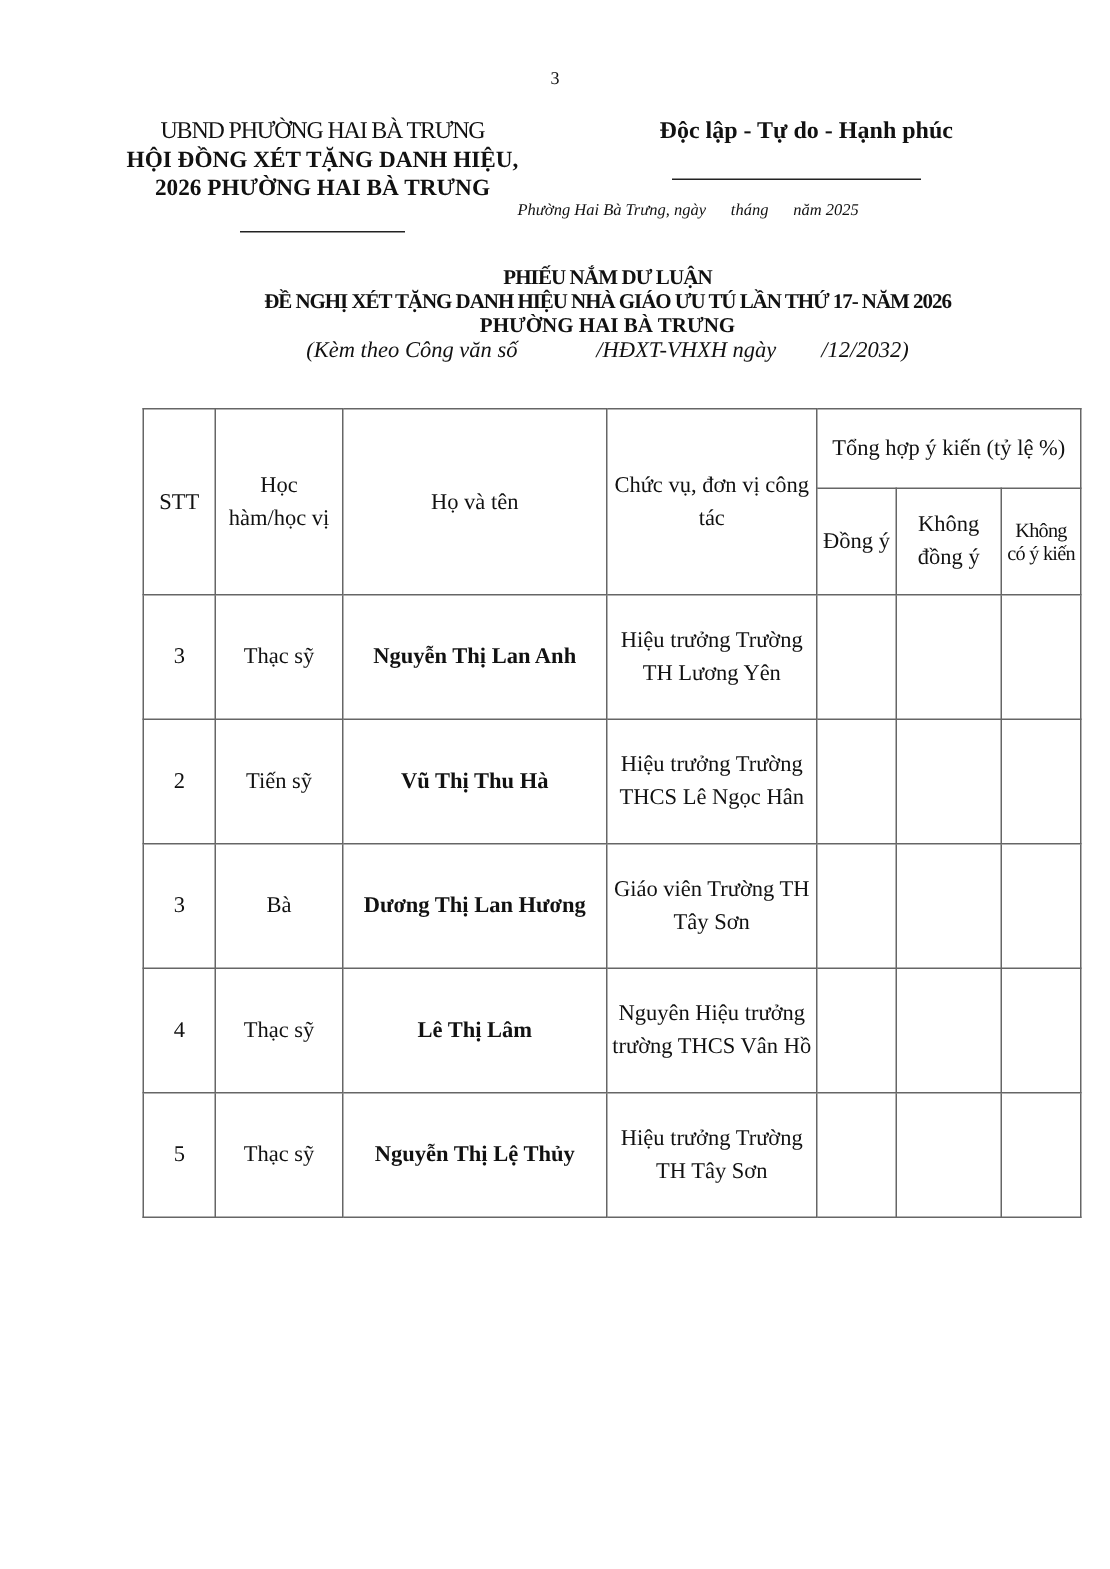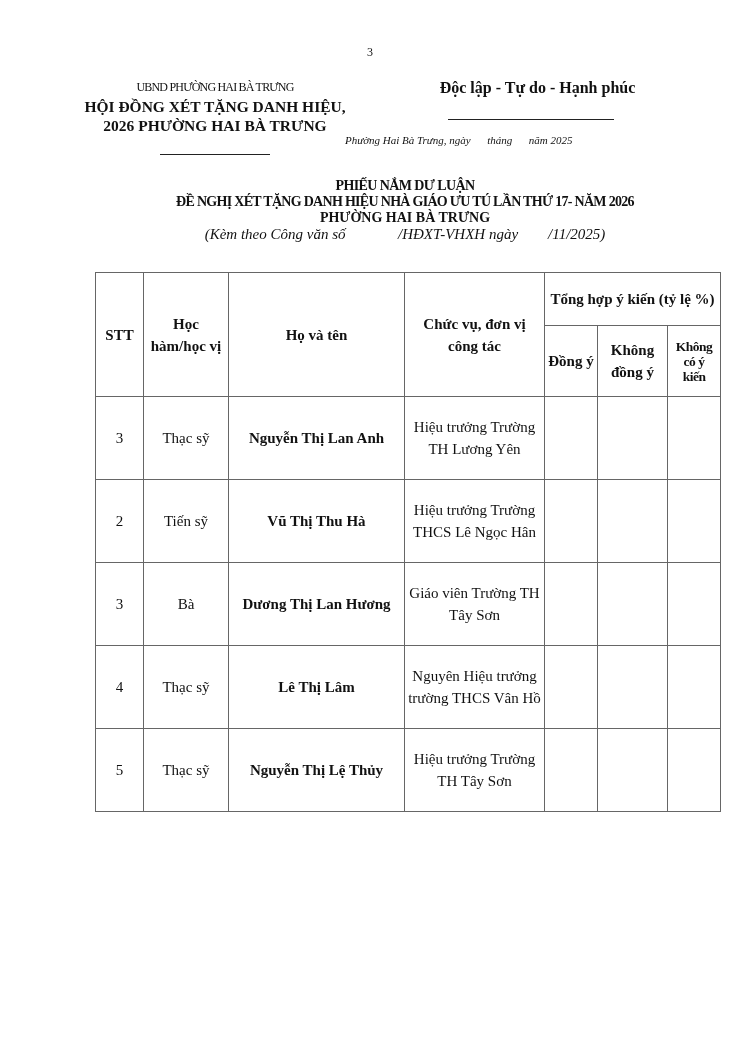--- a/index.html
+++ b/index.html
@@ -4,21 +4,21 @@
 <style>
   html, body { margin: 0; padding: 0; background: #ffffff; }
   body {
     width: 740px; height: 1046px; position: relative; overflow: hidden;
     font-family: "Liberation Serif", "DejaVu Serif", serif; color: #111;
   }
   .abs { position: absolute; }
   .page-num { left: 0; width: 740px; top: 45px; text-align: center; font-size: 12px; }
 
   .left-head { left: 75px; width: 280px; top: 78px; text-align: center; line-height: 19px; }
-  .left-head .l1 { font-size: 12px; letter-spacing: -0.8px; }
+  .left-head .l1 { font-size: 16px; letter-spacing: -0.8px; }
   .left-head .lb { font-size: 15.5px; font-weight: bold; }
   .left-rule { left: 160px; width: 110px; top: 154px; height: 1px; background: #222; }
 
   .right-head { left: 345px; width: 385px; top: 78px; text-align: center; line-height: 20px; }
   .right-head .r1 { font-size: 16px; font-weight: bold; }
   .right-head .r2 { font-size: 16px; font-weight: bold; }
   .right-rule { left: 448px; width: 166px; top: 119px; height: 1px; background: #222; }
   .date-line { left: 345px; width: 372px; top: 134px; text-align: left; font-size: 11px; font-style: italic; white-space: pre; }
 
   .title-block { left: 80px; width: 650px; top: 178px; text-align: center; line-height: 16px; }
@@ -28,21 +28,21 @@
   .title-block .t4 { font-size: 15px; font-style: italic; white-space: pre; }
 
   table.survey {
     position: absolute; left: 95px; top: 272px; border-collapse: collapse;
     table-layout: fixed; width: 625px;
   }
   table.survey td, table.survey th {
     border: 1.3px solid #666; text-align: center; vertical-align: middle;
     font-size: 15px; padding: 0 3px; line-height: 22px;
   }
-  table.survey th { font-weight: bold; }
+  table.survey th { font-weight: normal; }
   th.h-group { height: 52px; line-height: 20px; }
   th.h-sub { height: 70px; line-height: 17px; }
   th.h-sub.small { font-size: 13.5px; line-height: 15px; letter-spacing: -0.5px; }
   tr.data-row td { height: 82px; }
   td.deg { text-align: left; padding-left: 4px; }
   td.name { text-align: left; padding-left: 6px; font-weight: bold; }
   td.pos { line-height: 27px; padding: 0 6px; margin-left: 22px; }
 </style>
 </head>
 <body>
@@ -59,21 +59,21 @@
 <div class="abs right-head">
   <div class="r2">Độc lập - Tự do - Hạnh phúc</div>
 </div>
 <div class="abs right-rule"></div>
 <div class="abs date-line">Phường Hai Bà Trưng, ngày      tháng      năm 2025</div>
 
 <div class="abs title-block">
   <div class="t1">PHIẾU NẮM DƯ LUẬN</div>
   <div class="t2">ĐỀ NGHỊ XÉT TẶNG DANH HIỆU NHÀ GIÁO ƯU TÚ LẦN THỨ 17- NĂM 2026</div>
   <div class="t3">PHƯỜNG HAI BÀ TRƯNG</div>
-  <div class="t4">(Kèm theo Công văn số              /HĐXT-VHXH ngày        /11/2025)</div>
+  <div class="t4">(Kèm theo Công văn số              /HĐXT-VHXH ngày        /12/2032)</div>
 </div>
 
 <table class="survey">
   <colgroup>
     <col style="width:48px">
       <col style="width:85px">
       <col style="width:176px">
       <col style="width:140px">
     <col style="width:53px">
       <col style="width:70px">

